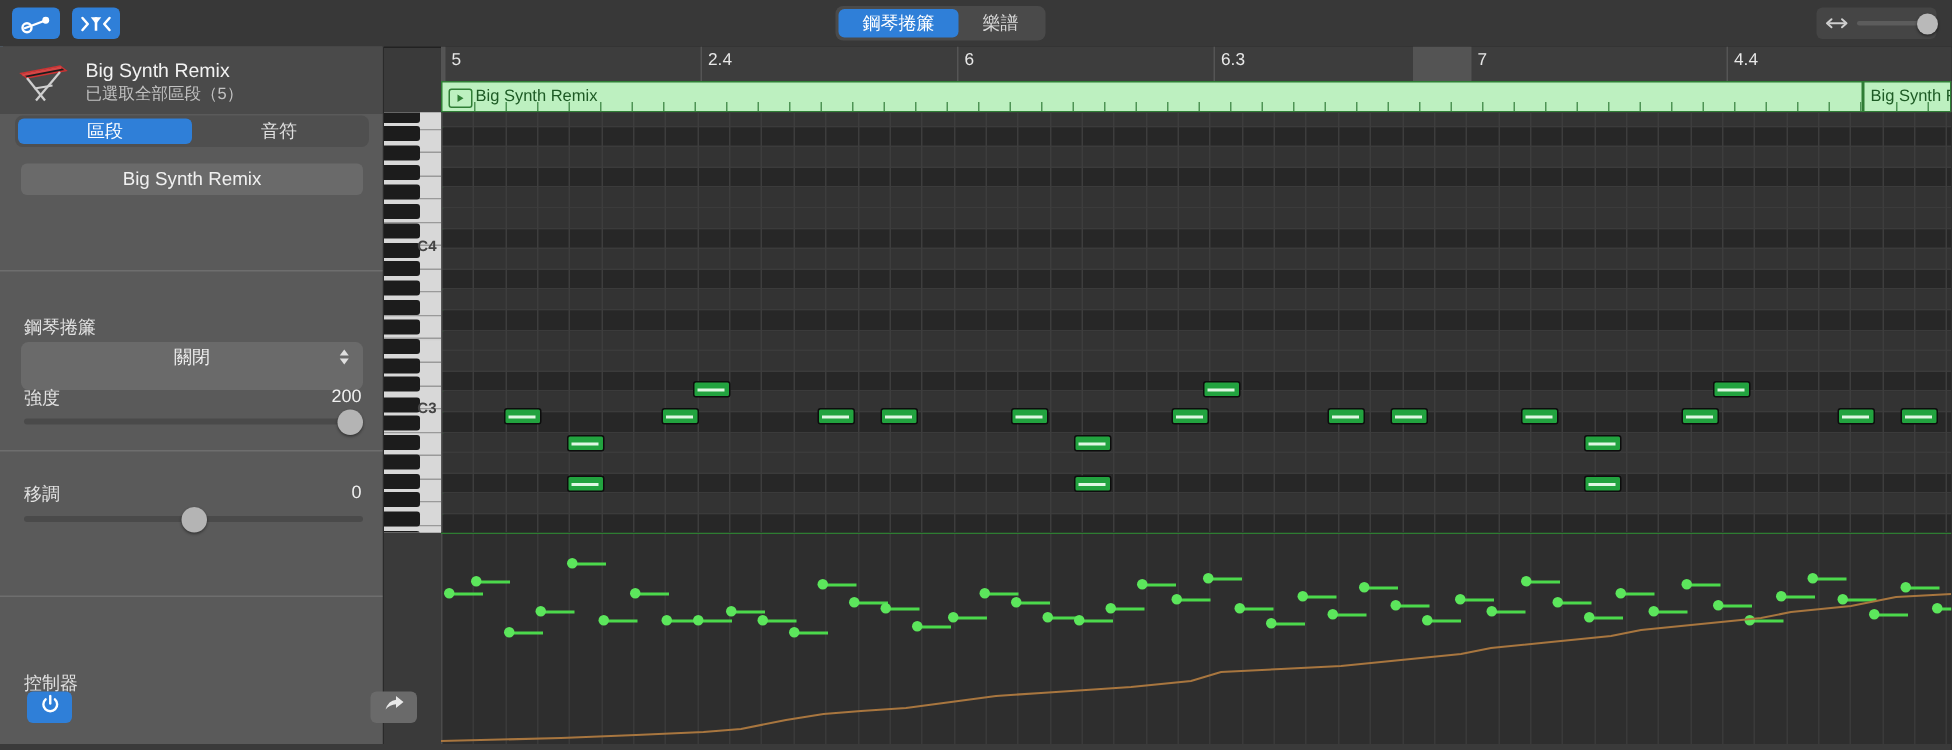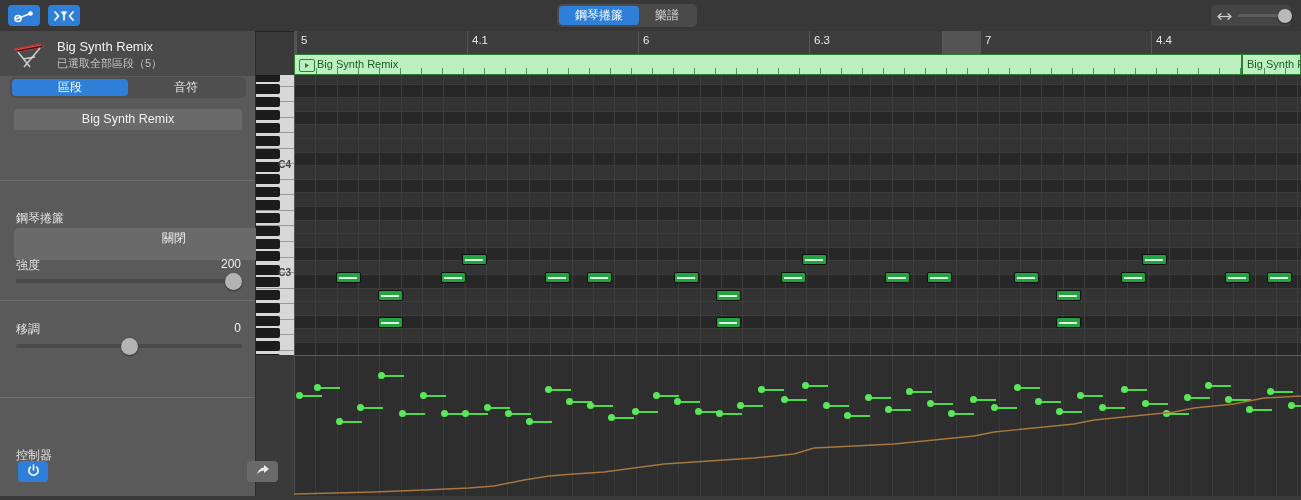--- a/index.html
+++ b/index.html
@@ -45,21 +45,21 @@
   .tab.on{background:#2f7fd8;color:#fff;}
 
   .sb-body{position:absolute;left:0;top:45px;width:255px;bottom:0;background:#5a5a5a;}
   .namefield{position:absolute;left:14px;top:33px;width:228px;height:21px;background:#6a6a6a;
              border-radius:4px;color:#f0f0f0;font-size:12.5px;line-height:21px;text-align:center;}
   .hr{position:absolute;left:0;width:255px;height:1px;background:#6e6e6e;}
 
   .lbl{position:absolute;font-size:12px;color:#e2e2e2;}
   .val{position:absolute;font-size:12px;color:#f0f0f0;right:14px;text-align:right;}
   .popup{position:absolute;height:32px;background:#6a6a6a;border-radius:5px;
-         color:#f0f0f0;font-size:12px;line-height:20px;text-align:center;padding-left:46px;}
+         color:#f0f0f0;font-size:12px;line-height:20px;text-align:center;}
   .chev{position:absolute;right:8px;top:3px;width:9px;height:14px;}
   .slider{position:absolute;height:4px;background:#4a4a4a;border-radius:2px;}
   .knob{position:absolute;width:17px;height:17px;border-radius:50%;background:#b4b4b4;
         top:-6.5px;box-shadow:0 1px 2px rgba(0,0,0,.45);}
 
   .ctrl-lbl{position:absolute;left:16px;top:371px;font-size:12px;color:#e2e2e2;}
   .pwr{position:absolute;left:18px;top:385px;width:30px;height:21px;background:#2f7fd8;
        border-radius:4px;display:flex;align-items:center;justify-content:center;}
   .ctrl-pop{position:absolute;left:58px;top:385px;width:180px;height:21px;background:#6a6a6a;
             border-radius:5px;color:#4cd964;font-size:12px;line-height:21px;text-align:center;font-weight:bold;}
@@ -285,21 +285,21 @@
       <div class="klabel" style="top: 85px;">C4</div>
       <div class="klabel" style="top: 193px;">C3</div>
     </div>
 
   <div class="ruler">
       <div class="rul-gap" style="left: 0px; width: 2px;"></div>
       <div class="rul-gap" style="left: 648px; width: 38px;"></div>
       <div class="rul-tick" style="left: 2px;"></div>
       <div class="rul-num" style="left: 7px;">5</div>
       <div class="rul-tick" style="left: 173px;"></div>
-      <div class="rul-num" style="left: 178px;">4.1</div>
+      <div class="rul-num" style="left: 178px;">2.4</div>
       <div class="rul-tick" style="left: 344px;"></div>
       <div class="rul-num" style="left: 349px;">6</div>
       <div class="rul-tick" style="left: 515px;"></div>
       <div class="rul-num" style="left: 520px;">6.3</div>
       <div class="rul-tick" style="left: 686px;"></div>
       <div class="rul-num" style="left: 691px;">7</div>
       <div class="rul-tick" style="left: 857px;"></div>
       <div class="rul-num" style="left: 862px;">4.4</div>
     </div>
 

